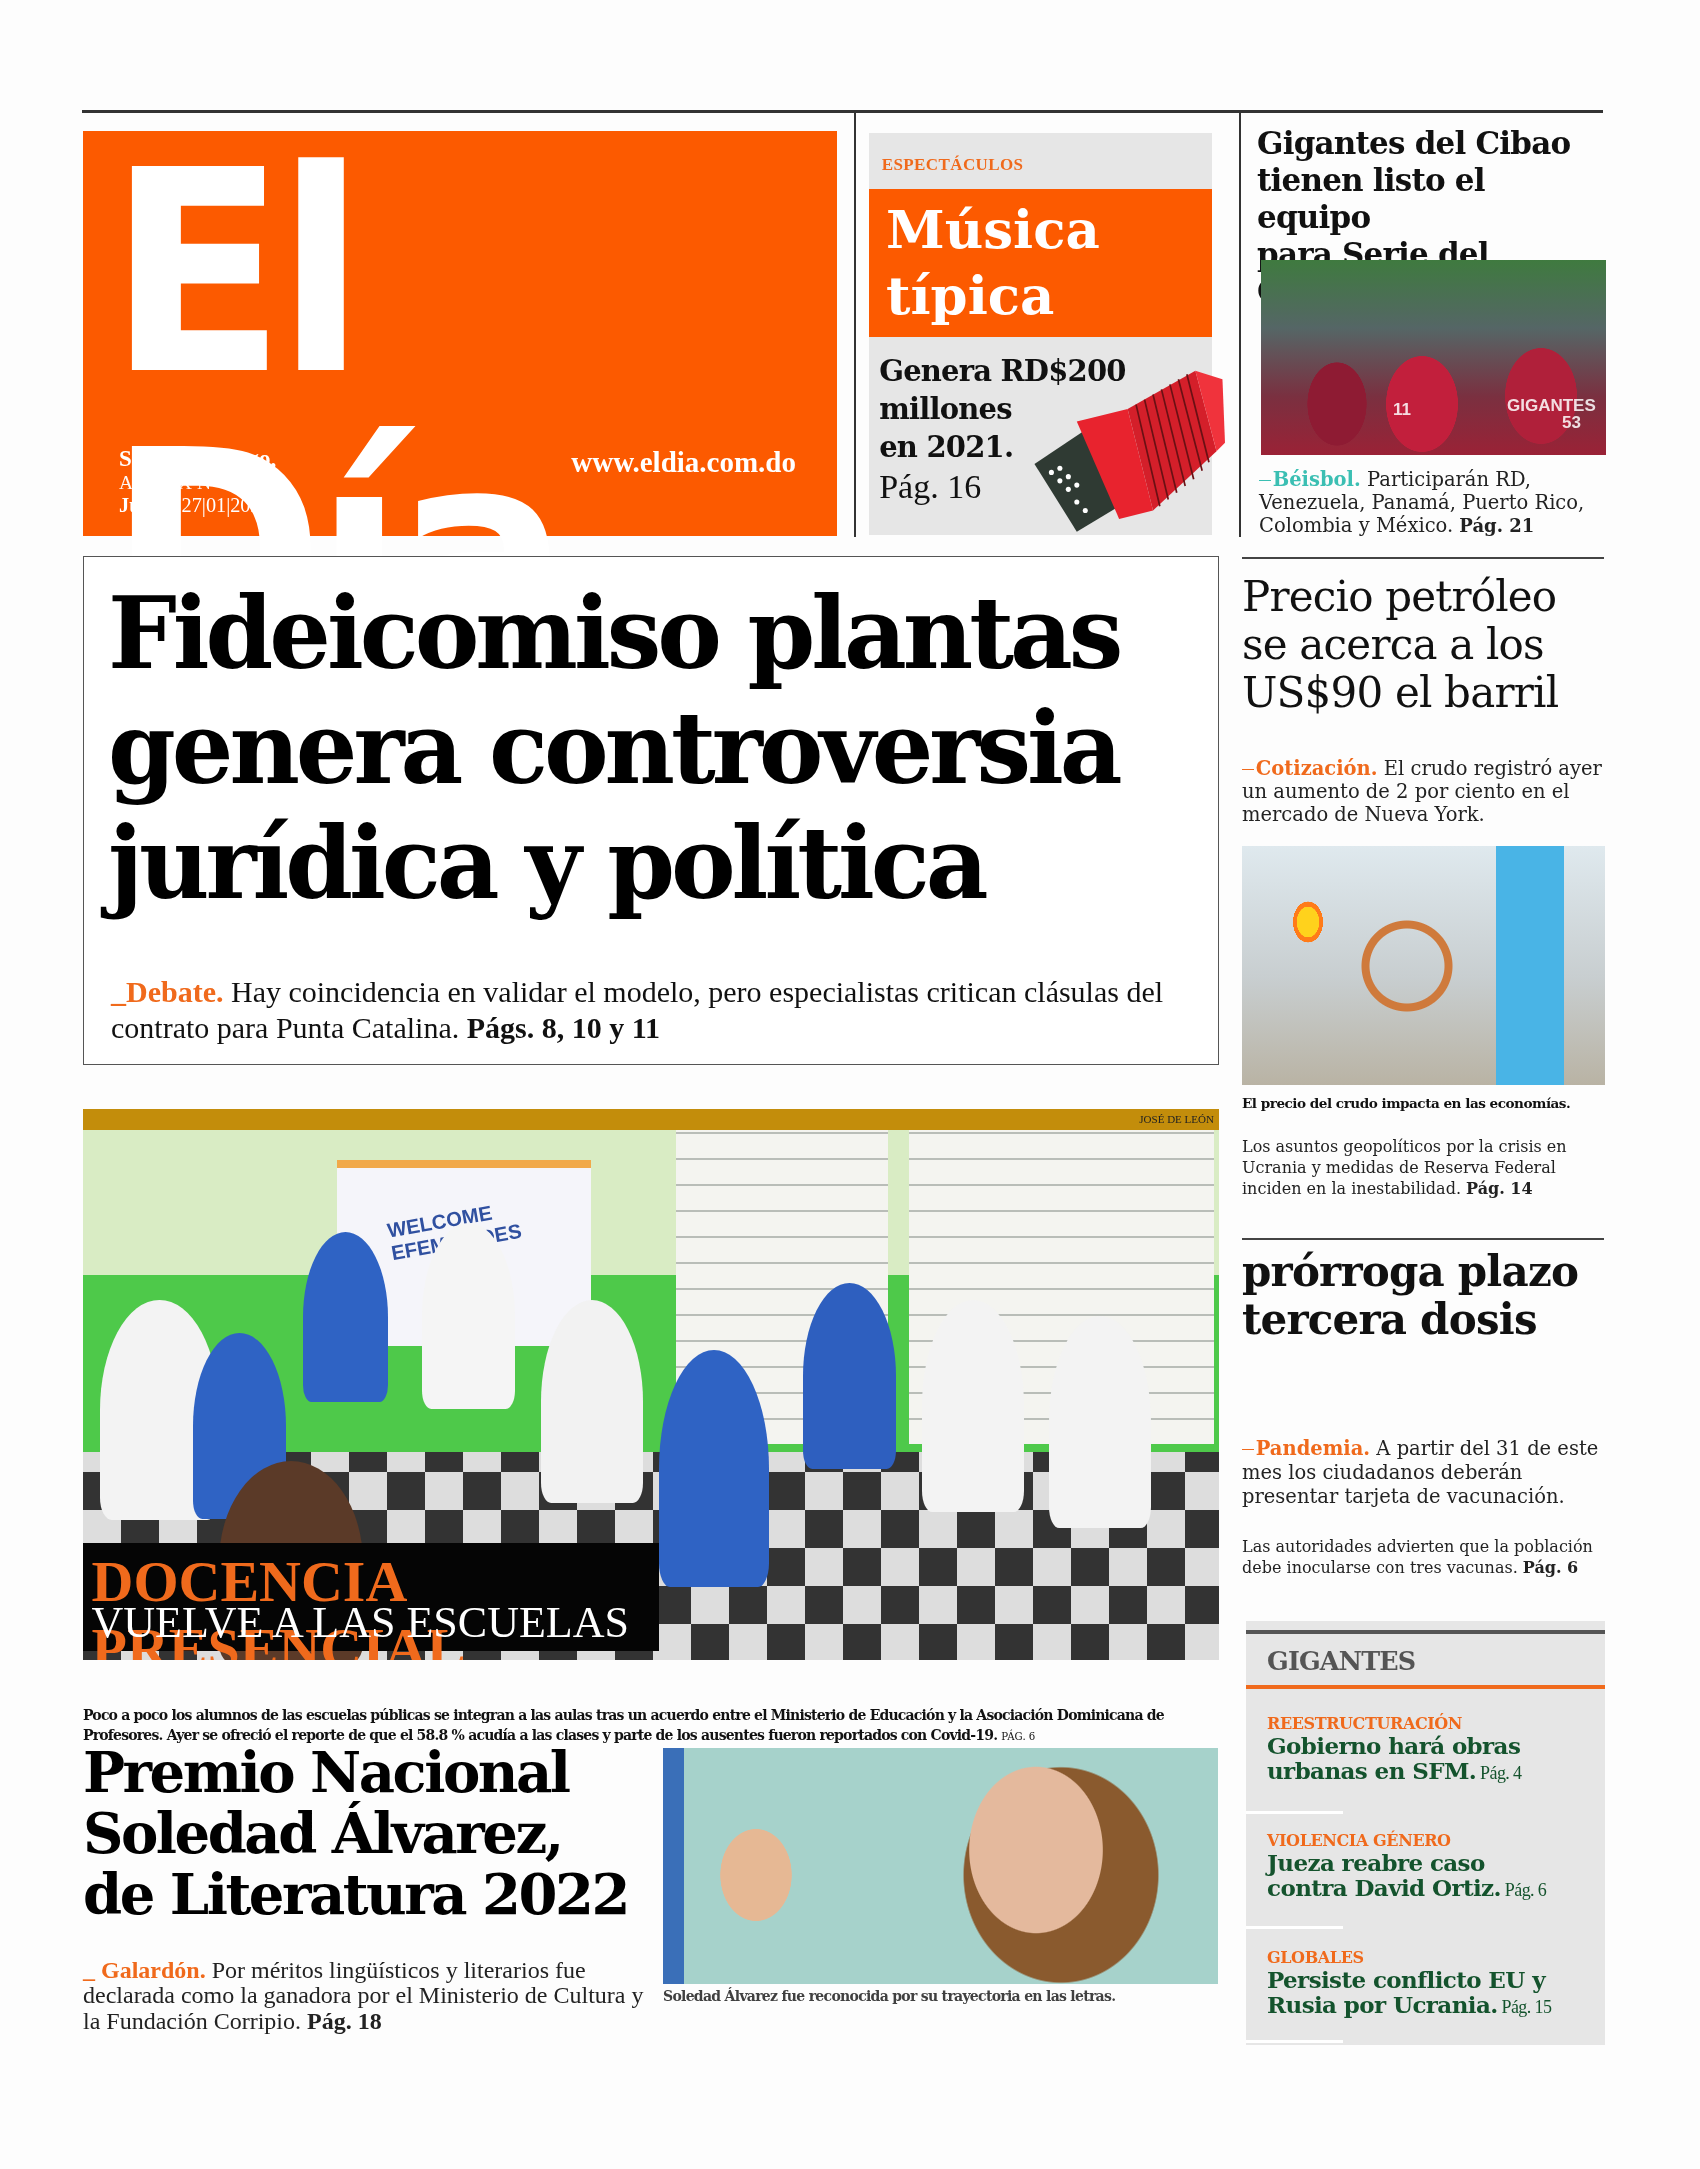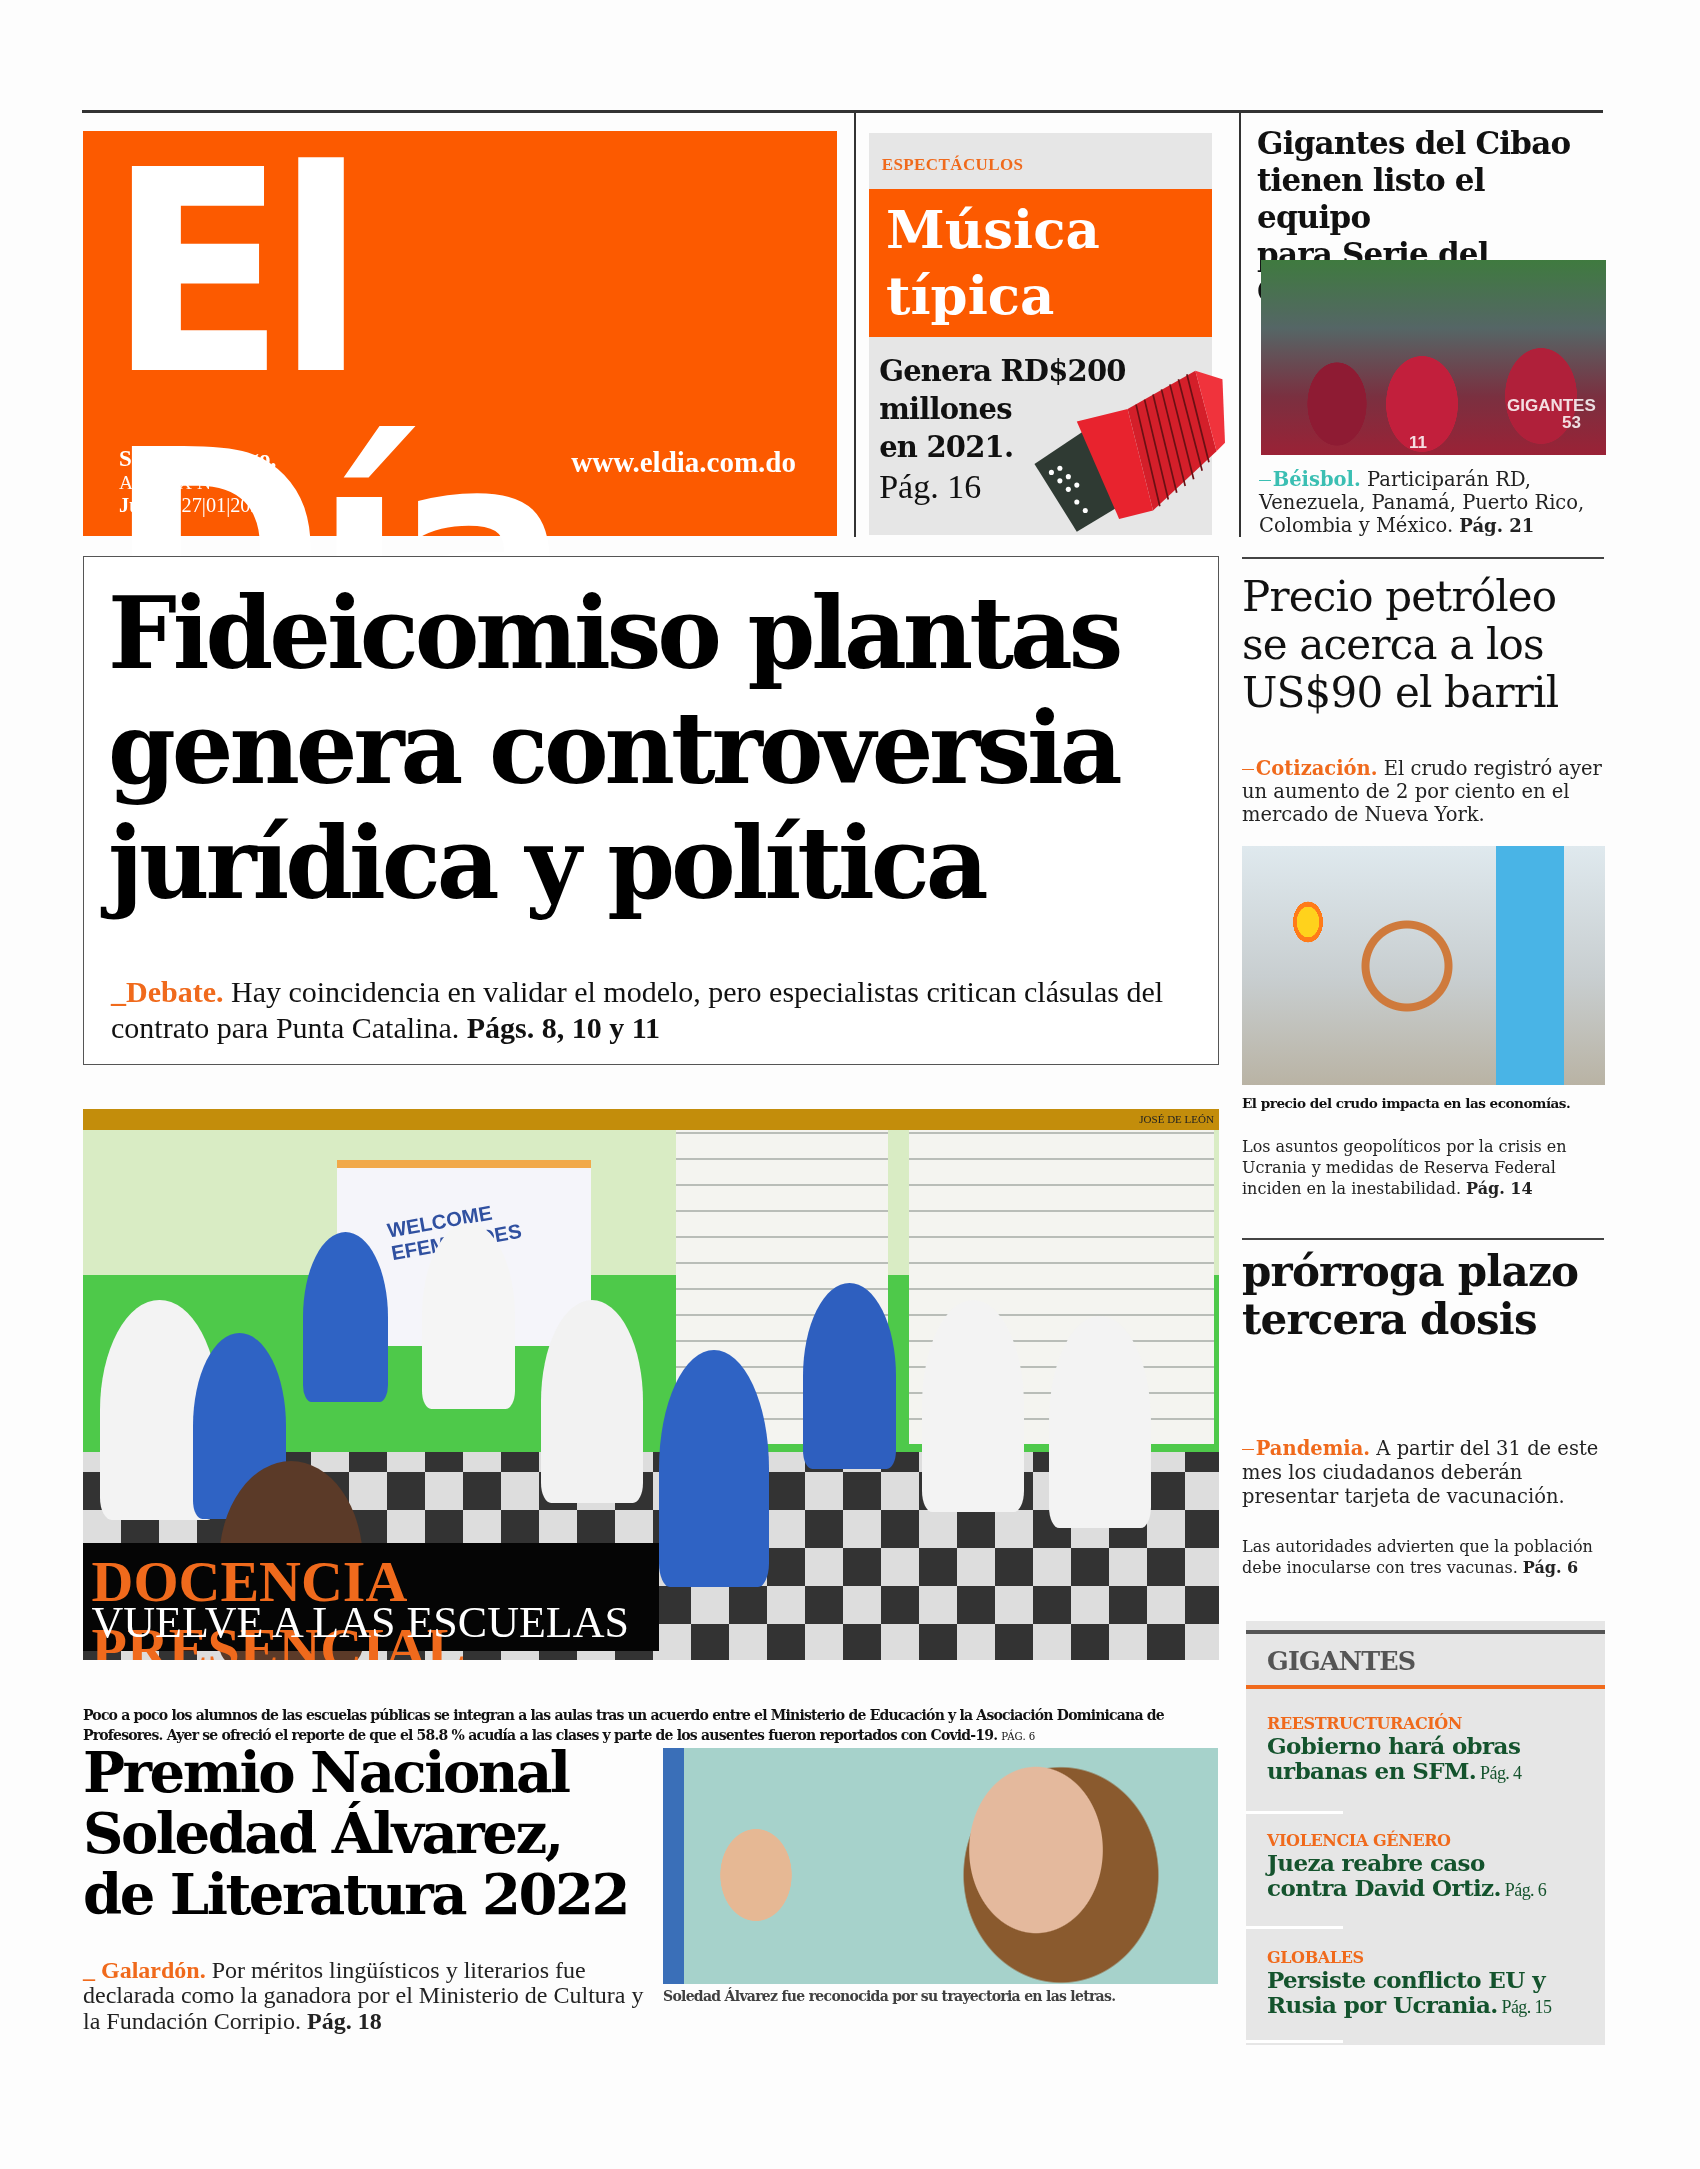--- a/index.html
+++ b/index.html
@@ -165,21 +165,21 @@
 
 <div class="abs vline" style="left:1239px; top:113px; height:424px;"></div>
 
 <div class="abs rc h-gig">
   <div>Gigantes del Cibao</div>
   <div>tienen listo el equipo</div>
   <div>para Serie del Caribe</div>
 </div>
 <div class="abs photo p-gig">
   <span class="lbl" style="left:246px; top:136px;">GIGANTES</span>
-  <span class="lbl" style="left:148px; top:140px;margin-top:33px;">11</span>
+  <span class="lbl" style="left:132px; top:140px;">11</span>
   <span class="lbl" style="left:301px; top:153px;">53</span>
 </div>
 <div class="abs rc lede" style="top:468px; left:1259px; width:347px; font-size:19.5px; line-height:23px;">
   <span class="dash teal-bg"></span><span class="kw teal">Béisbol.</span><span> Participarán RD, Venezuela, Panamá, Puerto Rico, Colombia y México. </span><span class="pg">Pág. 21</span>
 </div>
 
 <div class="abs hr" style="left:1242px; top:557px; width:362px;"></div>
 
 <div class="abs lead-box">
   <div class="lead-title">

